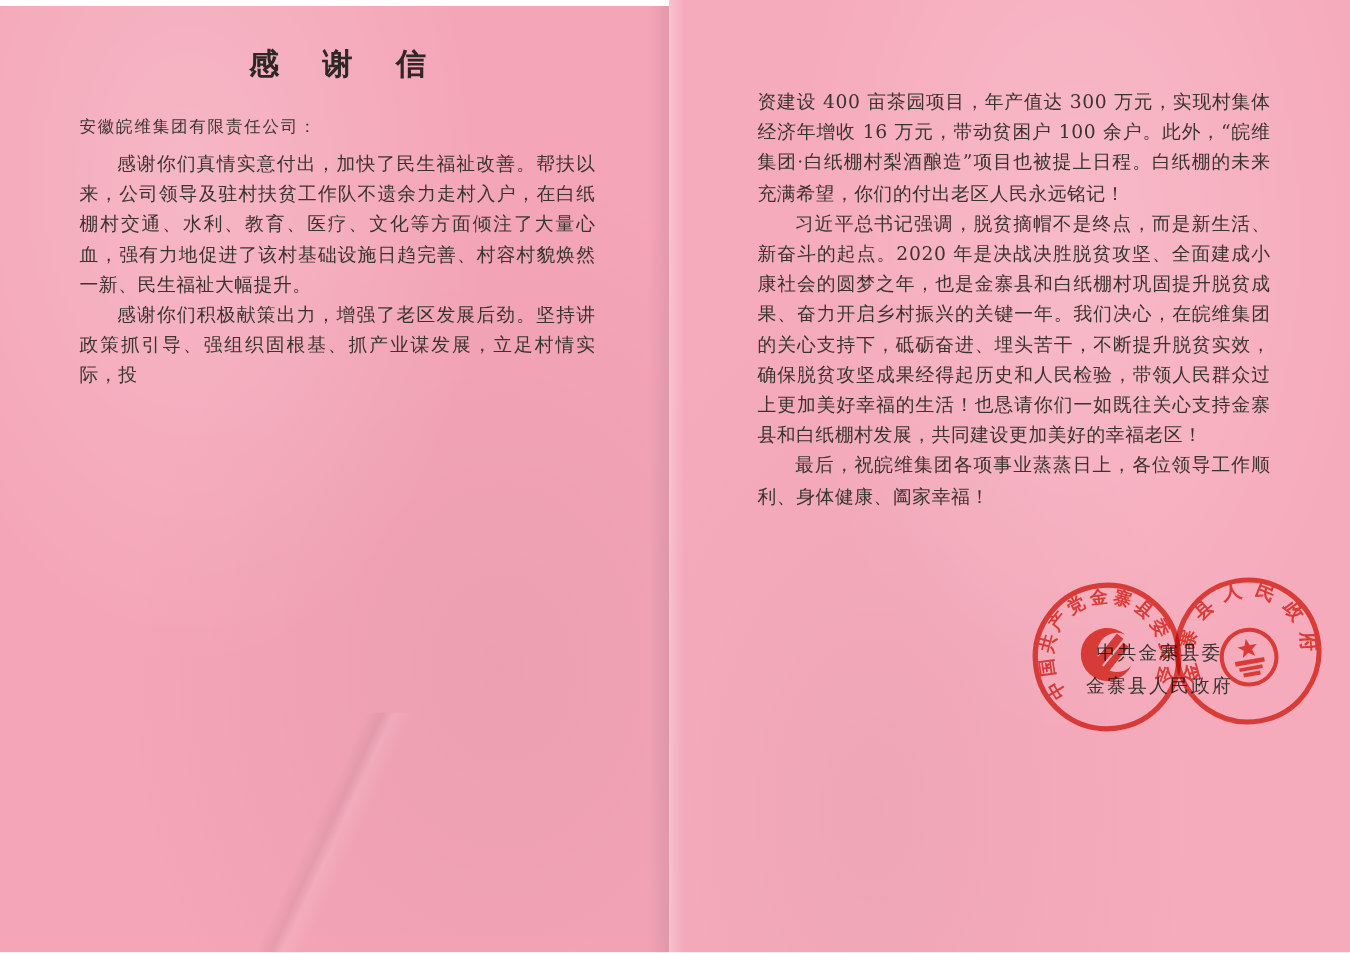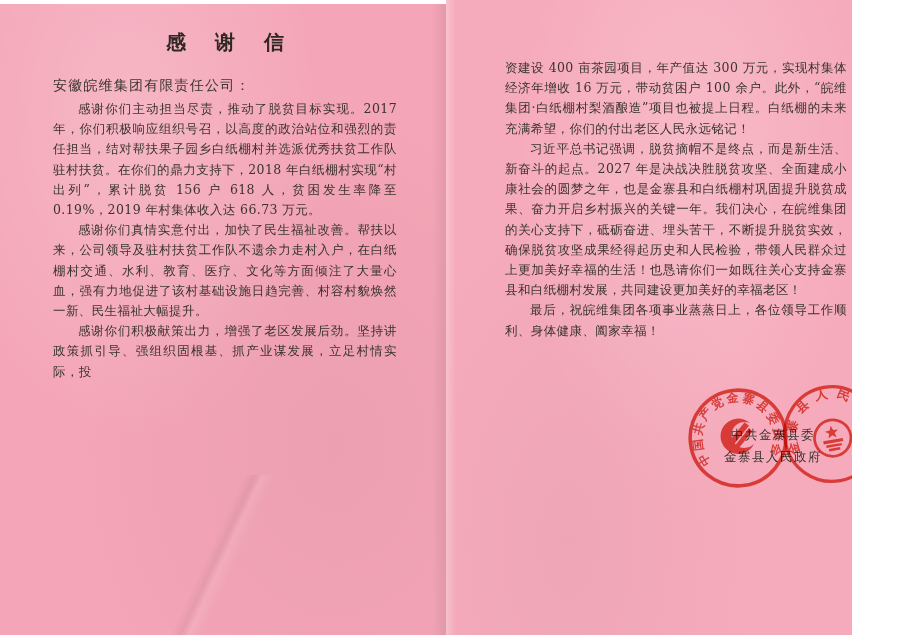--- a/index.html
+++ b/index.html
@@ -15,39 +15,39 @@
       radial-gradient(ellipse at 28% 18%, rgba(255,255,255,0.20), rgba(255,255,255,0) 45%),
       radial-gradient(ellipse at 75% 70%, rgba(0,0,0,0.035), rgba(0,0,0,0) 55%),
       linear-gradient(to left, rgba(0,0,0,0.07), rgba(0,0,0,0) 14px),
       #f4a5b7;
   }
   .page-left::after{
     content:"";position:absolute;left:0;bottom:0;width:100%;height:160px;pointer-events:none;
     background:linear-gradient(115deg, rgba(0,0,0,0) 47%, rgba(0,0,0,0.05) 49%, rgba(255,255,255,0.10) 50.5%, rgba(0,0,0,0) 53%);
   }
   .page-right{
-    left:446px;top:0;width:406px;height:635px;
+    left:446px;top:0;width:454px;height:635px;
     background:
       radial-gradient(ellipse at 60% 25%, rgba(255,255,255,0.18), rgba(255,255,255,0) 50%),
       radial-gradient(ellipse at 30% 85%, rgba(0,0,0,0.03), rgba(0,0,0,0) 50%),
       linear-gradient(to right, rgba(255,255,255,0.28), rgba(255,255,255,0) 10px),
       #f6abbc;
   }
   .col{position:relative;}
   .page-left .col{margin-left:53px;width:344px;padding-top:27px;}
   .page-right .col{margin-left:59px;width:342px;padding-top:58px;}
 
   .title{
     margin:0;text-align:center;
     font-size:20px;font-weight:bold;color:#2e2723;
     letter-spacing:11px;padding-left:11px;line-height:22px;
   }
   .salutation{
     margin:22px 0 4px 0;
-    font-size:14px;letter-spacing:1.2px;color:#3b342e;line-height:20px;
+    font-size:11px;letter-spacing:1.2px;color:#3b342e;line-height:20px;
   }
   .body-text p.para{
     margin:0;text-indent:2em;text-align:justify;
     font-size:12.5px;line-height:20.2px;color:#3b342e;
     letter-spacing:0.4px;
   }
   .body-text p.para.no-indent{text-indent:0;}
 
   .signature{
     position:absolute;left:252px;top:424px;width:150px;z-index:2;
@@ -65,36 +65,35 @@
 
 <div class="scan">
 
   <div class="page page-left">
     <div class="col">
       <h1 class="title">感 谢 信</h1>
       <p class="salutation">安徽皖维集团有限责任公司：</p>
       <div class="body-text">
 
 
-          <p class="para">感谢你们主动担当尽责，推动了脱贫目标实现。2017 年，你们积极响应组织号召，以高度的政治站位和强烈的责任担当，结对帮扶果子园乡白纸棚村并选派优秀扶贫工作队驻村扶贫。在你们的鼎力支持下，2018 年白纸棚村实现“村出列”，累计脱贫 156 户 618 人，贫困发生率降至 0.19%，2019 年村集体收入达 66.73 万元。</p>
 
           <p class="para">感谢你们真情实意付出，加快了民生福祉改善。帮扶以来，公司领导及驻村扶贫工作队不遗余力走村入户，在白纸棚村交通、水利、教育、医疗、文化等方面倾注了大量心血，强有力地促进了该村基础设施日趋完善、村容村貌焕然一新、民生福祉大幅提升。</p>
 
           <p class="para">感谢你们积极献策出力，增强了老区发展后劲。坚持讲政策抓引导、强组织固根基、抓产业谋发展，立足村情实际，投</p>
         </div>
     </div>
   </div>
 
   <div class="page page-right">
     <div class="col">
       <div class="body-text">
 
           <p class="para no-indent">资建设 400 亩茶园项目，年产值达 300 万元，实现村集体经济年增收 16 万元，带动贫困户 100 余户。此外，“皖维集团·白纸棚村梨酒酿造”项目也被提上日程。白纸棚的未来充满希望，你们的付出老区人民永远铭记！</p>
 
-          <p class="para">习近平总书记强调，脱贫摘帽不是终点，而是新生活、新奋斗的起点。2027 年是决战决胜脱贫攻坚、全面建成小康社会的圆梦之年，也是金寨县和白纸棚村巩固提升脱贫成果、奋力开启乡村振兴的关键一年。我们决心，在皖维集团的关心支持下，砥砺奋进、埋头苦干，不断提升脱贫实效，确保脱贫攻坚成果经得起历史和人民检验，带领人民群众过上更加美好幸福的生活！也恳请你们一如既往关心支持金寨县和白纸棚村发展，共同建设更加美好的幸福老区！</p>
+          <p class="para">习近平总书记强调，脱贫摘帽不是终点，而是新生活、新奋斗的起点。2020 年是决战决胜脱贫攻坚、全面建成小康社会的圆梦之年，也是金寨县和白纸棚村巩固提升脱贫成果、奋力开启乡村振兴的关键一年。我们决心，在皖维集团的关心支持下，砥砺奋进、埋头苦干，不断提升脱贫实效，确保脱贫攻坚成果经得起历史和人民检验，带领人民群众过上更加美好幸福的生活！也恳请你们一如既往关心支持金寨县和白纸棚村发展，共同建设更加美好的幸福老区！</p>
 
           <p class="para">最后，祝皖维集团各项事业蒸蒸日上，各位领导工作顺利、身体健康、阖家幸福！</p>
         </div>
     </div>
 
     <div class="signature">
       <p>中共金寨县委</p>
       <p>金寨县人民政府</p>
     </div>
 

